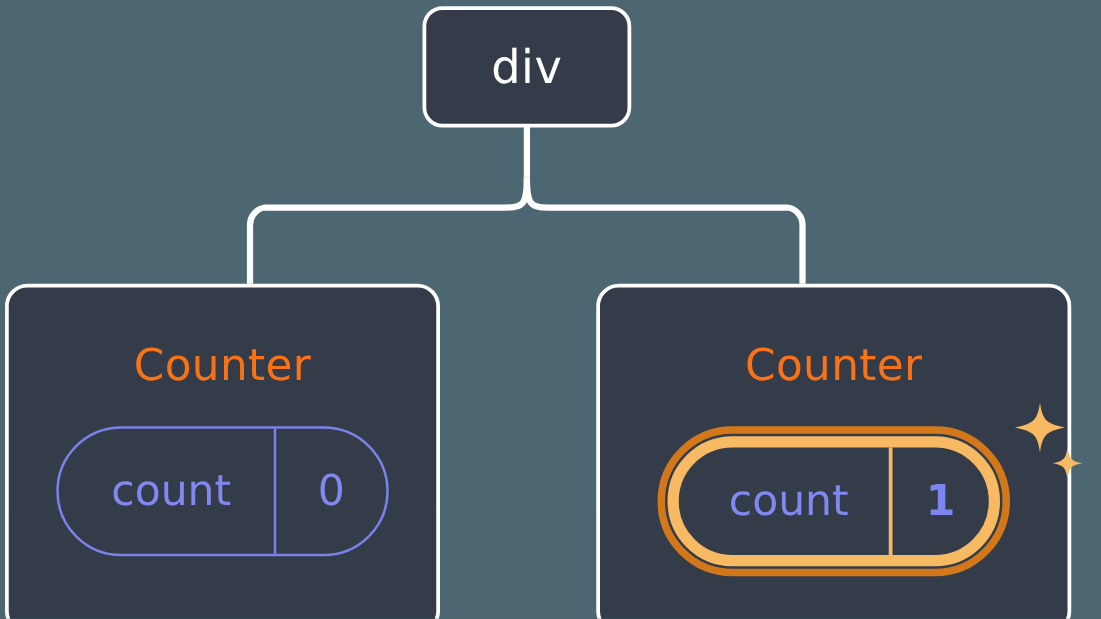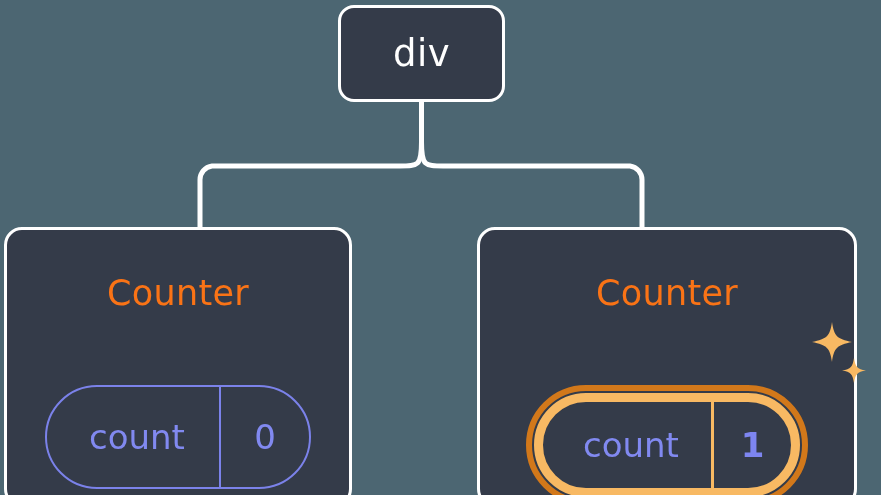--- a/index.html
+++ b/index.html
@@ -83,21 +83,20 @@
     align-items: center;
     justify-content: center;
   }
 
   .pill {
     box-sizing: border-box;
     display: flex;
     align-items: stretch;
     border-radius: 999px;
     background: transparent;
-    margin-top: 44px;
   }
 
   
   .pill-plain {
     width: 266px;
     height: 104px;
     border: 2px solid #7b82ea;
   }
   .pill-plain .pill-key,
   .pill-plain .pill-val {

